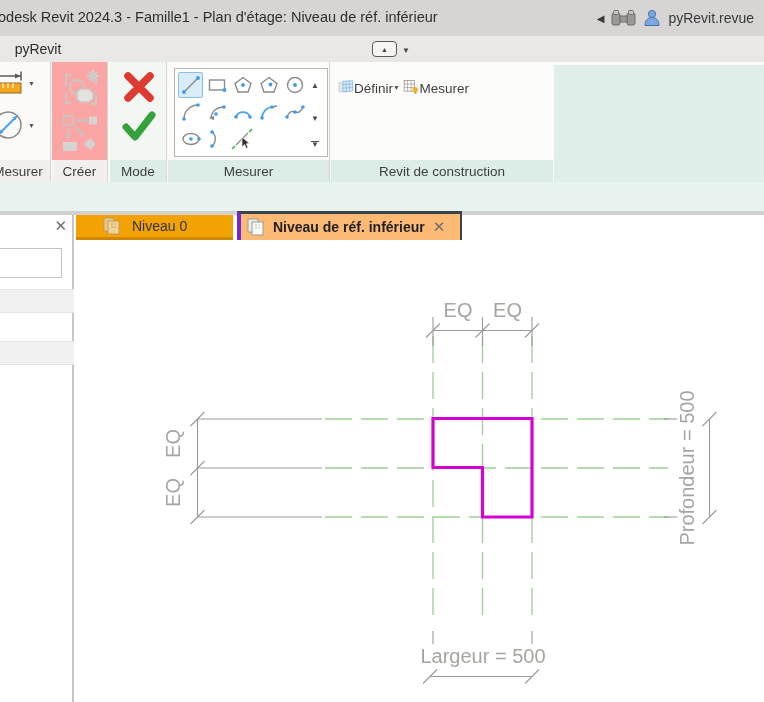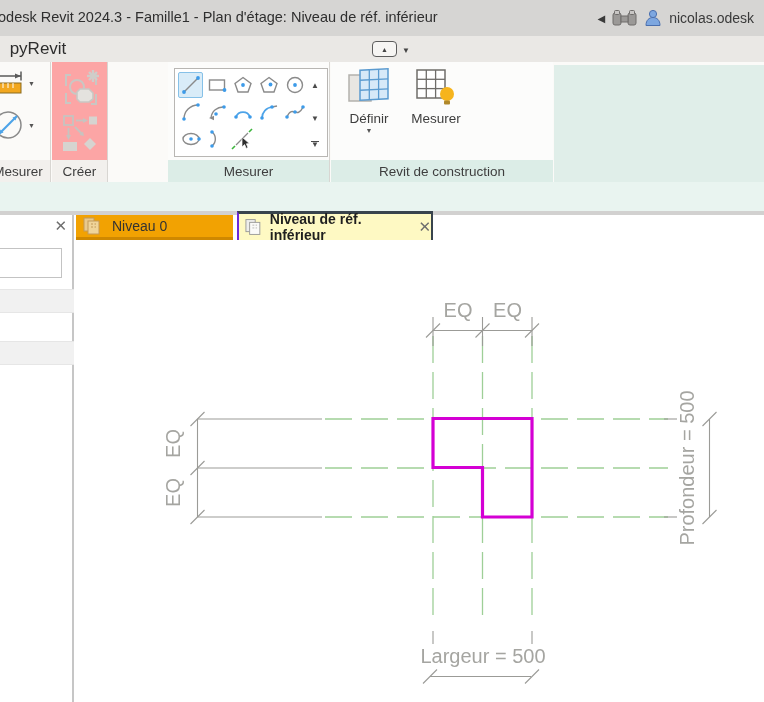--- a/index.html
+++ b/index.html
@@ -8,21 +8,21 @@
 
   
   .titlebar{position:absolute;left:0;top:0;width:764px;height:36px;background:#d6d5d3;}
   .titlebar .title{position:absolute;left:-2px;top:9px;font-size:14.5px;color:#2f2f2f;white-space:nowrap;}
   .tb-right{position:absolute;right:10px;top:0;height:36px;display:flex;align-items:center;gap:7px;}
   .back-arrow{font-size:10px;color:#3a3a3a;}
   .username{font-size:14px;color:#3a3a3a;}
 
   
   .tabstrip{position:absolute;left:0;top:36px;width:764px;height:26px;background:#eae8e5;}
-  .rtab{position:absolute;top:0;height:26px;display:flex;align-items:center;justify-content:center;font-size:17px;color:#2d2d2d;cursor:default;}
+  .rtab{position:absolute;top:0;height:26px;display:flex;align-items:center;justify-content:center;font-size:14px;color:#2d2d2d;cursor:default;}
   .rtab.pyrevit{left:8px;width:60px;}
   .rtab.ctx{left:68px;width:290px;background:#8ccdb9;}
   .ribbon-toggle{position:absolute;left:372px;top:5px;width:25px;height:16px;border:1.5px solid #5c5c5c;border-radius:4px;background:#f6f5f3;display:flex;align-items:center;justify-content:center;font-size:7px;color:#444;}
   .toggle-caret{position:absolute;left:402px;top:10px;font-size:8px;color:#444;}
 
   
   .ribbon{position:absolute;left:0;top:62px;width:764px;height:120px;background:#fbfaf8;}
   .panel{position:absolute;top:0;height:120px;border-right:1px solid #d8d6d2;}
   .panel .plabel{position:absolute;left:0;bottom:0;width:100%;height:22px;font-size:13.5px;color:#3e3e3e;display:flex;align-items:center;justify-content:center;white-space:nowrap;}
   .plabel.std{background:#f2f0ed;}
@@ -38,40 +38,40 @@
   .caret{font-size:7px;color:#555;margin-left:2px;}
 
   
   .draw-box{position:absolute;left:6px;top:6px;width:154px;height:89px;background:#fff;border:1px solid #b8b6b3;}
   .draw-cell{position:absolute;width:25px;height:26px;display:flex;align-items:center;justify-content:center;border-radius:2px;}
   .draw-cell.sel{background:#d9ecf8;border:1px solid #86c1e8;}
   .draw-arrows{position:absolute;right:2px;top:0;width:16px;height:87px;}
   .arr{position:absolute;left:2px;font-size:8px;color:#4a4a4a;}
 
   
-  .bigbtn{position:absolute;top:4px;display:flex;flex-direction:column;align-items:center;text-align:center;}
+  .bigbtn{position:absolute;top:4px;display:flex;flex-direction:row;align-items:center;text-align:center;}
   .bigbtn .blabel{font-size:13.5px;color:#3e3e3e;margin-top:3px;white-space:nowrap;}
   .bigbtn .bcaret{font-size:7px;color:#555;margin-top:1px;}
 
   
   .optionsbar{position:absolute;left:0;top:182px;width:764px;height:29px;background:#e9f4f0;}
   .graystrip{position:absolute;left:0;top:211px;width:764px;height:4px;background:#d2d1d0;}
 
   
   .palette{position:absolute;left:0;top:215px;width:74px;height:487px;background:#fff;border-right:2px solid #c6c6c6;}
   .pal-close{position:absolute;right:5px;top:2px;font-size:15px;color:#6e6e6e;}
   .pal-input{position:absolute;left:-14px;top:33px;width:76px;height:30px;background:#fff;border:1px solid #c3c3c3;}
   .pal-row{position:absolute;left:0;width:74px;height:24px;background:#f1f1f1;border-top:1px solid #e6e6e6;border-bottom:1px solid #e6e6e6;}
 
   
   .canvas-wrap{position:absolute;left:76px;top:215px;width:688px;height:487px;background:#fff;}
   .vtab{position:absolute;display:flex;align-items:center;font-size:14px;cursor:default;}
-  .vtab.niveau0{left:0;top:0;width:157px;height:25px;background:#f2a202;border-bottom:3px solid #cf8800;color:#333;}
+  .vtab.niveau0{left:0;top:0;width:157px;height:25px;background:#f2a202;border-bottom:3px solid #cf8800;color:#333;padding-left:20px;}
   .vtab.niveau0 .vicon{margin-left:7px;margin-right:12px;}
-  .vtab.active{left:161px;top:-4px;width:196px;height:29px;background:#fef9c3;border-top:3px solid #39444d;border-left:2px solid #6d28d9;border-right:2px solid #39444d;color:#1f1f1f;font-weight:bold;}
+  .vtab.active{left:161px;top:-4px;width:225px;height:29px;background:#fdba74;border-top:3px solid #39444d;border-left:4px solid #6d28d9;border-right:2px solid #39444d;color:#1f1f1f;font-weight:bold;}
   .vtab.active .vicon{margin-left:6px;margin-right:9px;}
   .vtab-close{margin-left:8px;font-size:15px;color:#6e6e6e;font-weight:normal;}
 
   .drawing{position:absolute;left:0;top:25px;width:688px;height:462px;}
 
   text.dim{fill:#a5a5a1;font-size:20px;font-family:"Liberation Sans",sans-serif;}
 </style>
 </head>
 <body>
 
@@ -85,21 +85,21 @@
         <rect x="1" y="4" width="8" height="12" rx="2" fill="#9b9997" stroke="#6f6d6b"></rect>
         <rect x="16" y="4" width="8" height="12" rx="2" fill="#9b9997" stroke="#6f6d6b"></rect>
         <rect x="9" y="7" width="7" height="6" fill="#9b9997" stroke="#6f6d6b"></rect>
         <rect x="2.5" y="1.5" width="5" height="4" rx="1" fill="#c8c6c4" stroke="#6f6d6b"></rect>
         <rect x="17.5" y="1.5" width="5" height="4" rx="1" fill="#c8c6c4" stroke="#6f6d6b"></rect>
       </svg>
       <svg width="18" height="18" viewBox="0 0 18 18">
         <circle cx="9" cy="5" r="3.6" fill="#7da7e0" stroke="#4a6fae"></circle>
         <path d="M2,16.5 c0,-5.5 3.2,-8 7,-8 c3.8,0 7,2.5 7,8 z" fill="#7da7e0" stroke="#4a6fae"></path>
       </svg>
-      <span class="username">nicolas.odesk</span>
+      <span class="username">pyRevit.revue</span>
     </div>
   </div>
 
   <div class="tabstrip">
     <div class="rtab pyrevit">pyRevit</div>
     <div class="ribbon-toggle">▲</div>
     <div class="toggle-caret">▼</div>
   </div>
 
   <div class="ribbon">
@@ -159,20 +159,35 @@
             <polygon points="22,22 17.5,21 21,17.5" fill="#c6c4c0"></polygon>
           <rect x="1" y="28" width="14" height="9" fill="#d6d4d0"></rect>
           <polygon points="28,24 34,30 28,36 22,30" fill="#d6d4d0"></polygon>
         </svg>
       </div>
       <div class="plabel std">
           <span>Créer</span>
         </div>
     </div>
 
+    <div class="panel panel-mode">
+      <div class="smallbtn" style="left:11px;top:7px;">
+        <svg width="36" height="36" viewBox="0 0 36 36">
+          <path d="M7,7 L29,29 M29,7 L7,29" stroke="#dd3a32" stroke-width="7.5" stroke-linecap="round"></path>
+        </svg>
+      </div>
+      <div class="smallbtn" style="left:12px;top:48px;">
+        <svg width="34" height="32" viewBox="0 0 34 32">
+          <path d="M4,17 L13,27 L30,5" stroke="#35a13c" stroke-width="7" fill="none" stroke-linecap="round" stroke-linejoin="round"></path>
+        </svg>
+      </div>
+      <div class="plabel ctxl">
+          <span>Mode</span>
+        </div>
+    </div>
 
     <div class="panel panel-dessiner">
       <div class="draw-box">
 
         <div class="draw-cell sel" style="left:3px;top:3px;">
           <svg width="22" height="22" viewBox="0 0 22 22">
             <line x1="4" y1="18" x2="18" y2="4" stroke="#8a8a8a" stroke-width="1.4"></line>
             <circle cx="4" cy="18" r="1.9" fill="#3d9be9"></circle>
               <circle cx="18" cy="4" r="1.9" fill="#3d9be9"></circle>
           </svg>

